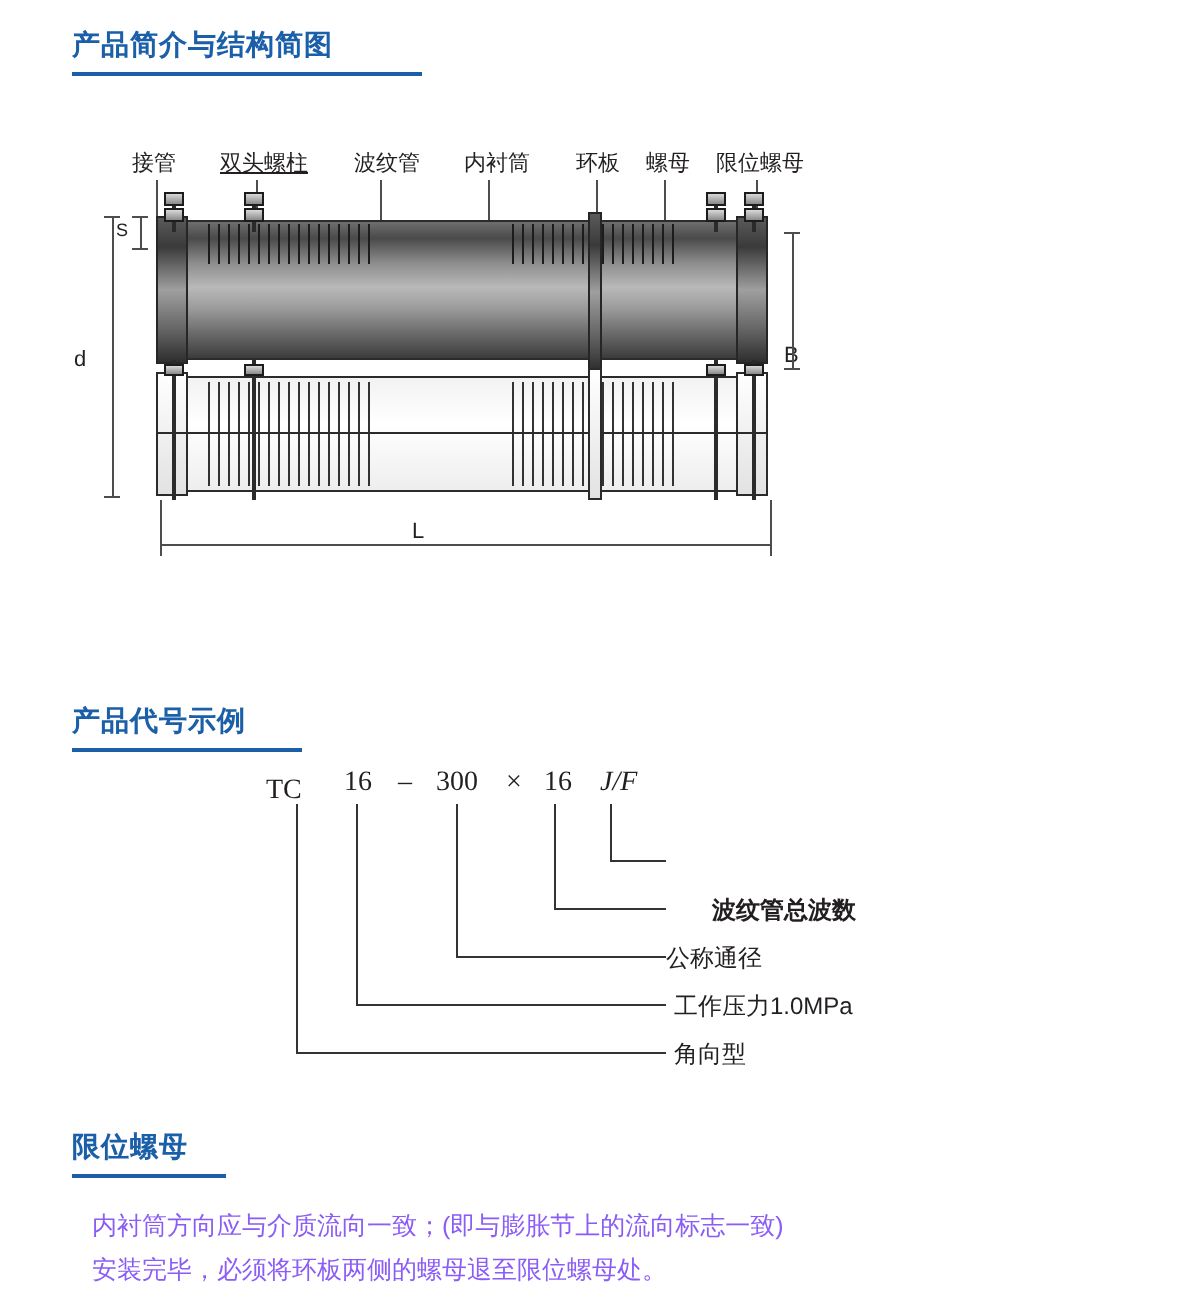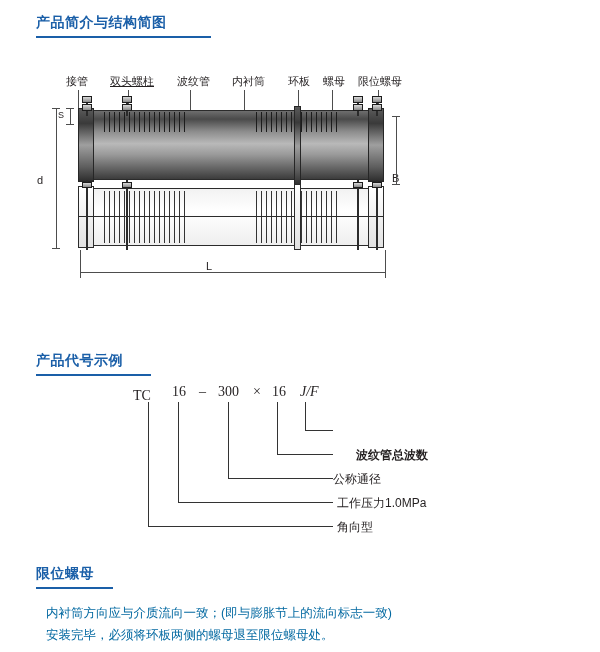--- a/index.html
+++ b/index.html
@@ -171,21 +171,21 @@
   
   #install-area {
     position: absolute;
     left: 0;
     top: 565px;
     width: 600px;
   }
   .note-line {
     position: absolute;
     font-size: 12.5px;
-    color: #0369a1;
+    color: #8b5cf6;
     white-space: nowrap;
     text-align: right;
   }
 </style>
 </head>
 <body>
 
 <div class="section-title" style="left:36px; top:14px;">产品简介与结构简图</div>
 <div class="title-underline" style="left:36px; top:36px; width:175px;"></div>
 

